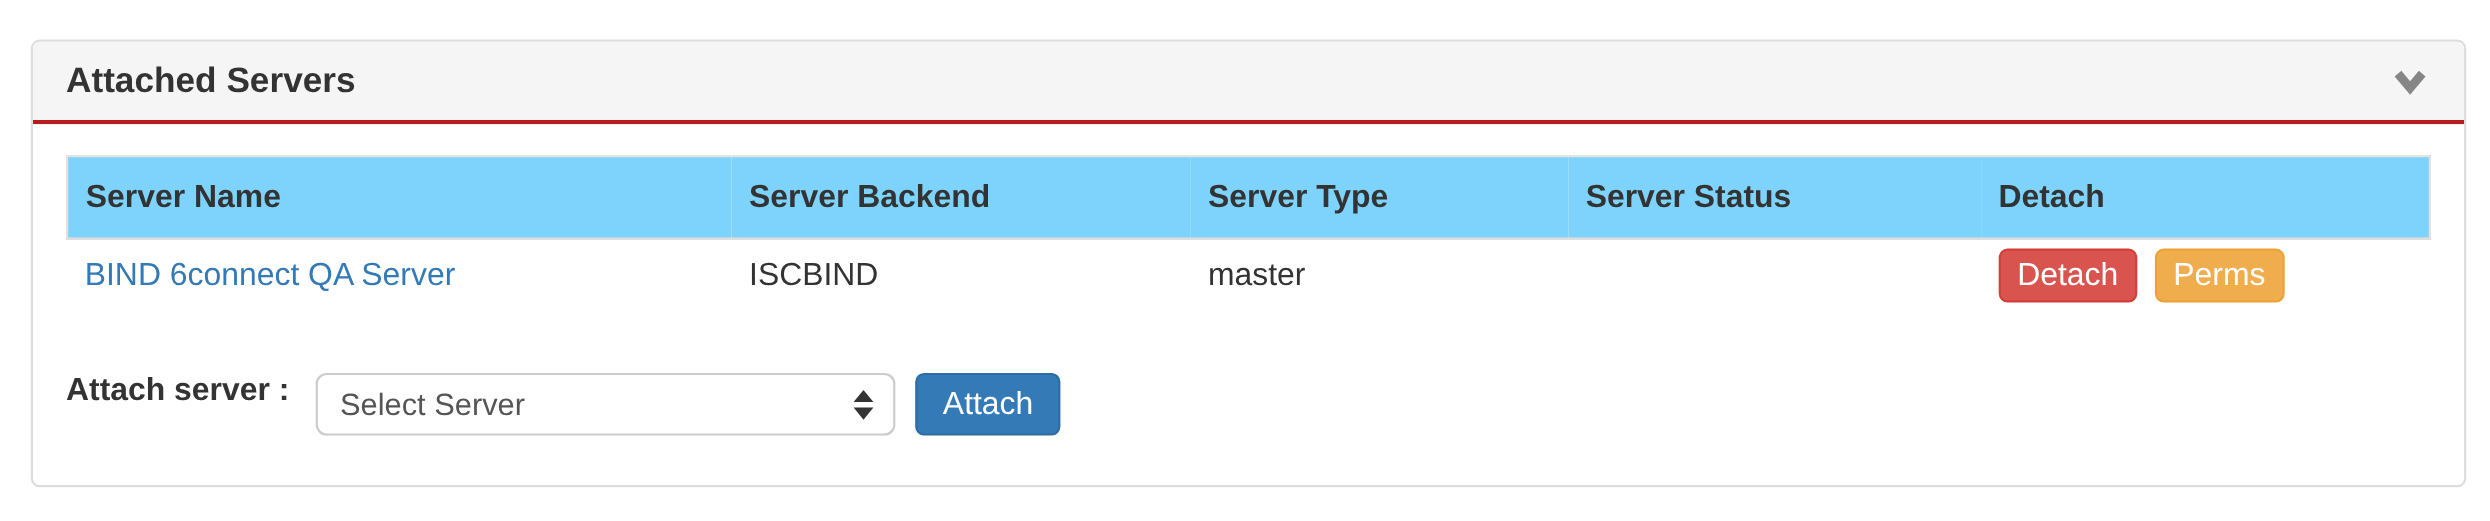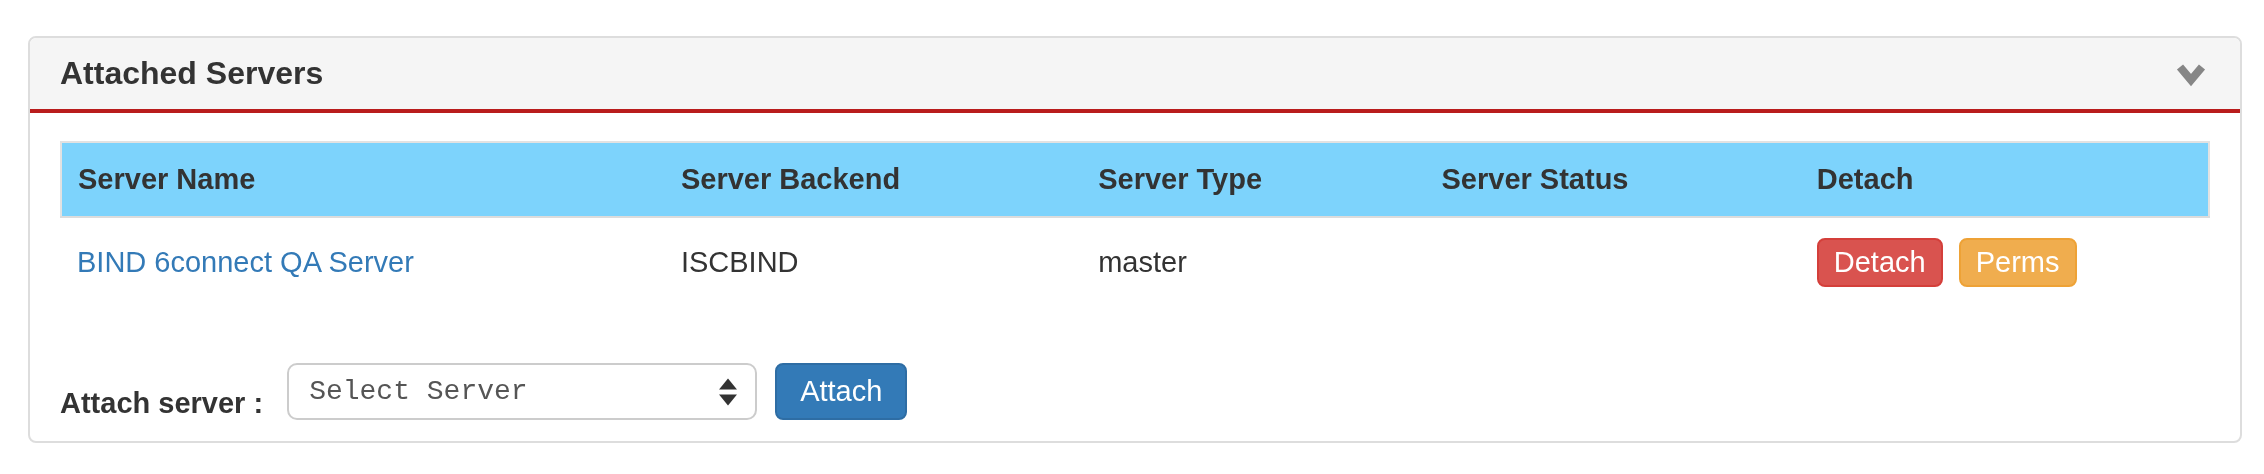--- a/index.html
+++ b/index.html
@@ -69,21 +69,21 @@
     font-size: 29px;
     font-weight: bold;
     color: #333333;
     padding: 20px 16px;
   }
   table.servers th:first-child { border-left: 2px solid #e2e2e2; }
   table.servers th:last-child  { border-right: 2px solid #e2e2e2; }
   table.servers td {
     font-size: 29px;
     color: #333333;
-    padding: 20px 16px;
+    padding: 8px 16px;
     vertical-align: middle;
   }
   td.actions-cell { padding: 14px 16px; }
   .col-name    { width: 28.7%; }
   .col-backend { width: 19.4%; }
   .col-type    { width: 15.7%; }
   .col-status  { width: 17.3%; }
   .col-actions { width: 18.9%; }
 
   a.server-link {
@@ -106,42 +106,41 @@
     cursor: pointer;
     vertical-align: middle;
   }
   .btn-danger  { background: #d9534f; border-color: #d43f3a; margin-right: 8px; }
   .btn-warning { background: #f0ad4e; border-color: #eea236; }
 
   
   .attach-form {
     margin-top: 56px;
     display: flex;
-    align-items: flex-end;
+    align-items: flex-start;
   }
   .attach-label {
     font-size: 29px;
     font-weight: bold;
     color: #333333;
     white-space: pre;
   }
   .select-box {
     margin-left: 16px;
     box-sizing: border-box;
-    width: 470px;
+    width: 527px;
     height: 57px;
     background: #ffffff;
     border: 2px solid #cccccc;
     border-radius: 10px;
     display: flex;
     align-items: center;
     padding: 0 20px;
     position: relative;
     cursor: pointer;
-    font-family: Liberation Mono, monospace;
   }
   .select-value {
     font-size: 28px;
     color: #555555;
   }
   .select-arrows {
     position: absolute;
     right: 18px;
     top: 50%;
     transform: translateY(-50%);

